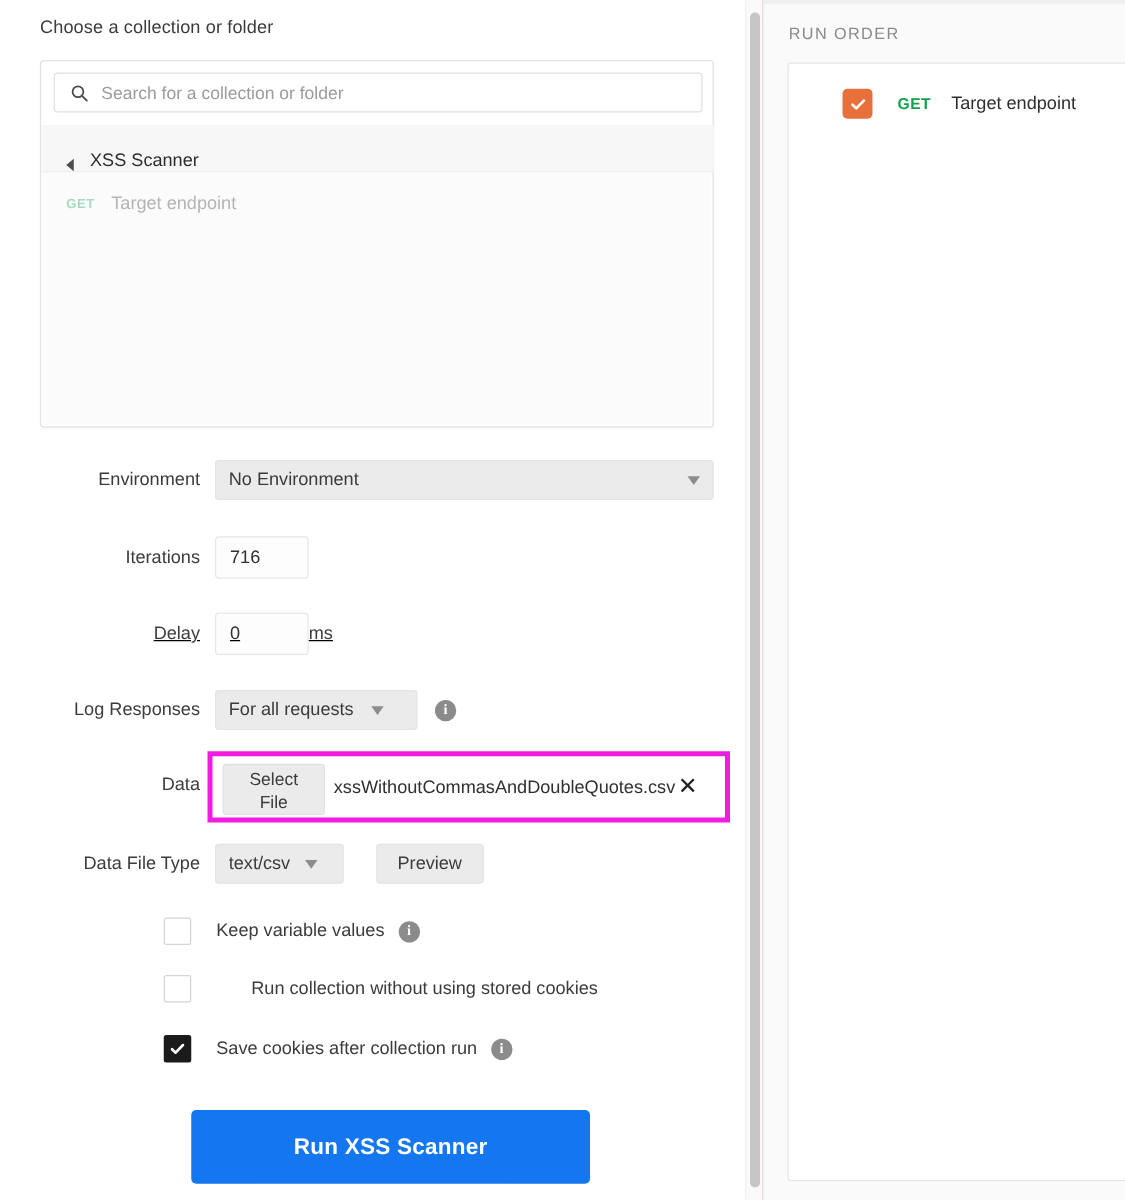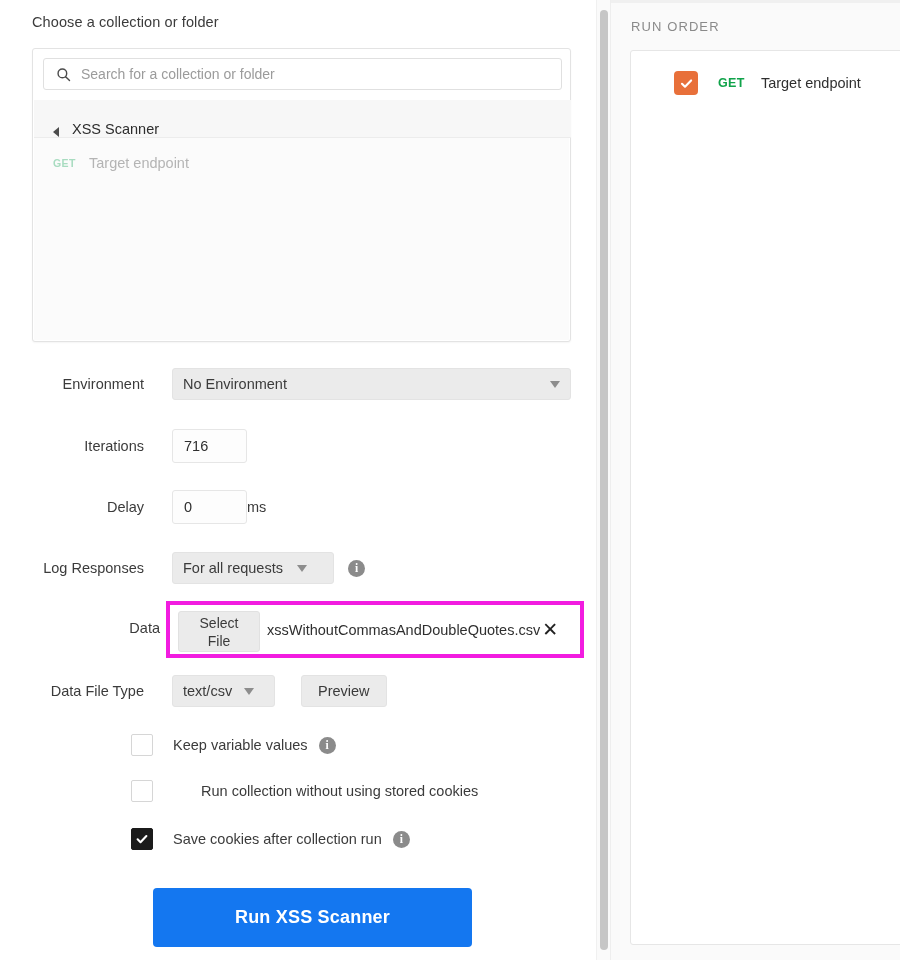--- a/index.html
+++ b/index.html
@@ -119,21 +119,21 @@
   
   .form-row {
     position: absolute;
     left: 0;
     display: flex;
     align-items: center;
   }
   .form-label {
     width: 172px;
     text-align: right;
-    padding-right: 28px;
+    padding-right: 12px;
     font-size: 14.5px;
     color: #3b3b3b;
     flex: 0 0 auto;
   }
   .select-ctrl {
     height: 32px;
     background: #ebebeb;
     border: 1px solid #e3e3e3;
     border-radius: 3px;
     display: flex; align-items: center;
@@ -400,21 +400,21 @@
       </div>
     </div>
 
     <div class="form-row" style="top:429px;">
       <span class="form-label">Iterations</span>
       <div class="text-ctrl">
         <span>716</span>
       </div>
     </div>
 
-    <div class="form-row" style="top:490px;">
+    <div class="form-row" style="top:490px;text-decoration:underline;">
       <span class="form-label">Delay</span>
       <div class="text-ctrl">
         <span>0</span>
       </div>
       <span class="unit-label">ms</span>
     </div>
 
     <div class="form-row" style="top:552px;">
       <span class="form-label">Log Responses</span>
       <div class="select-ctrl select-log">

